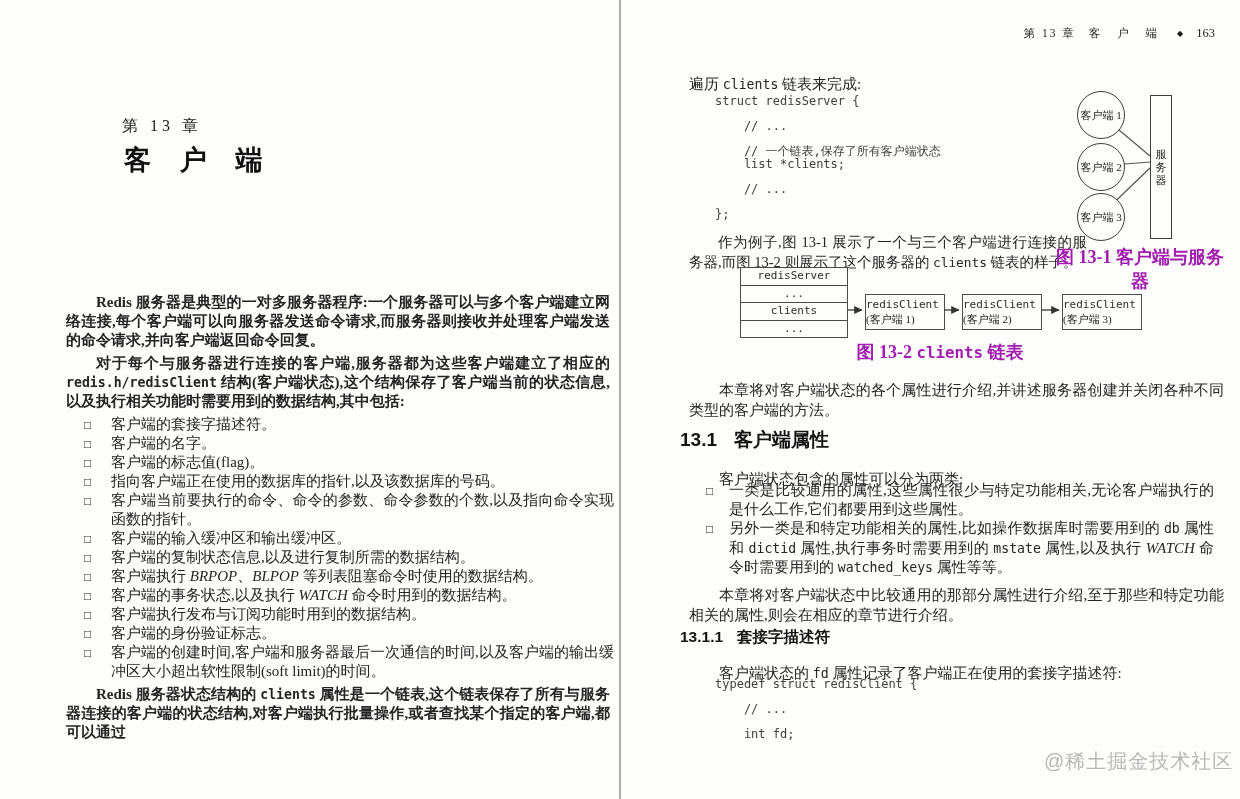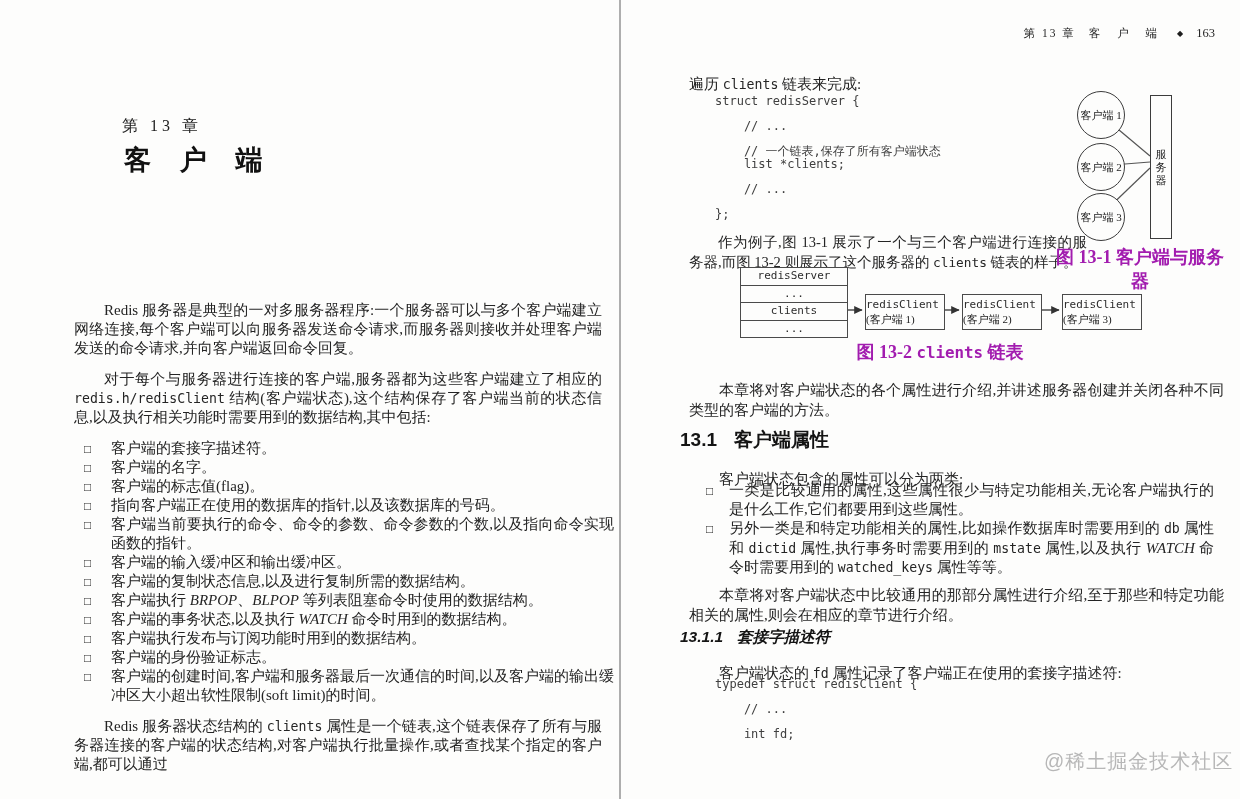--- a/index.html
+++ b/index.html
@@ -9,21 +9,21 @@
   .m{font-family:"DejaVu Sans Mono","Liberation Mono",monospace;font-size:0.88em;}
   .it{font-style:italic;}
   .para{text-align:justify;font-size:15px;line-height:19px;margin:9px;}
   .ind{text-indent:2em;}
   
   .divider{left:619px;top:0;width:2px;height:799px;background:#9a9a9a;opacity:.8;}
   
   .chapter-label{left:122px;top:116px;font-size:16px;letter-spacing:4px;color:#1c1c1c;}
   .chapter-title{left:124px;top:142px;font-size:27px;font-weight:bold;letter-spacing:11px;color:#111;}
   .left-flow{left:62px;top:289px;width:552px;}
-  .left-flow p{margin:12px;}
+  .left-flow p{margin:4px;font-weight:bold;}
   ul.blist{list-style:none;margin:0;padding:0;}
   ul.blist li{position:relative;padding-left:49px;text-align:justify;font-size:15px;line-height:19px;}
   .bmark{position:absolute;left:22px;top:1px;font-size:12px;color:#2a2a2a;}
   
   .hdr{top:26px;right:25px;display:flex;align-items:center;gap:13px;color:#1e1e1e;}
   .hdr-ch{font-size:11.5px;letter-spacing:2px;}
   .hdr-ti{font-size:11.5px;letter-spacing:7px;}
   .hdr-di{font-size:8px;}
   .hdr-pg{font-size:12.5px;}
   .codeblock{font-family:"DejaVu Sans Mono","Liberation Mono",monospace;font-size:12px;line-height:12.6px;color:#404040;}
@@ -156,21 +156,21 @@
 
   <p class="abs para ind" style="left:680px;top:461px;width:535px;">客户端状态包含的属性可以分为两类:</p>
 
   <ul class="abs rblist" style="left:706px;top:481px;width:508px;">
     <li><span class="rbmark">□</span><span><span>一类是比较通用的属性,这些属性很少与特定功能相关,无论客户端执行的是什么工作,它们都要用到这些属性。</span></span></li>
     <li><span class="rbmark">□</span><span><span>另外一类是和特定功能相关的属性,比如操作数据库时需要用到的 </span><span class="m">db</span><span> 属性和 </span><span class="m">dictid</span><span> 属性,执行事务时需要用到的 </span><span class="m">mstate</span><span> 属性,以及执行 </span><span class="it">WATCH</span><span> 命令时需要用到的 </span><span class="m">watched_keys</span><span> 属性等等。</span></span></li>
   </ul>
 
   <p class="abs para ind" style="left:680px;top:577px;width:535px;line-height:19.5px;">本章将对客户端状态中比较通用的那部分属性进行介绍,至于那些和特定功能相关的属性,则会在相应的章节进行介绍。</p>
 
-  <div class="abs h-sec h2s" style="left:680px;top:627px;font-style:italic;">
+  <div class="abs h-sec h2s" style="left:680px;top:627px;">
     <span class="num" style="margin-right:14px;">13.1.1</span>
     <span>套接字描述符</span>
   </div>
 
   <p class="abs para ind" style="left:680px;top:655px;width:535px;"><span>客户端状态的 </span><span class="m">fd</span><span> 属性记录了客户端正在使用的套接字描述符:</span></p>
 
   <div class="abs codeblock" style="left:715px;top:678px;">
     <div>typedef struct redisClient {</div>
     <div></div>
     <div>    // ...</div>

